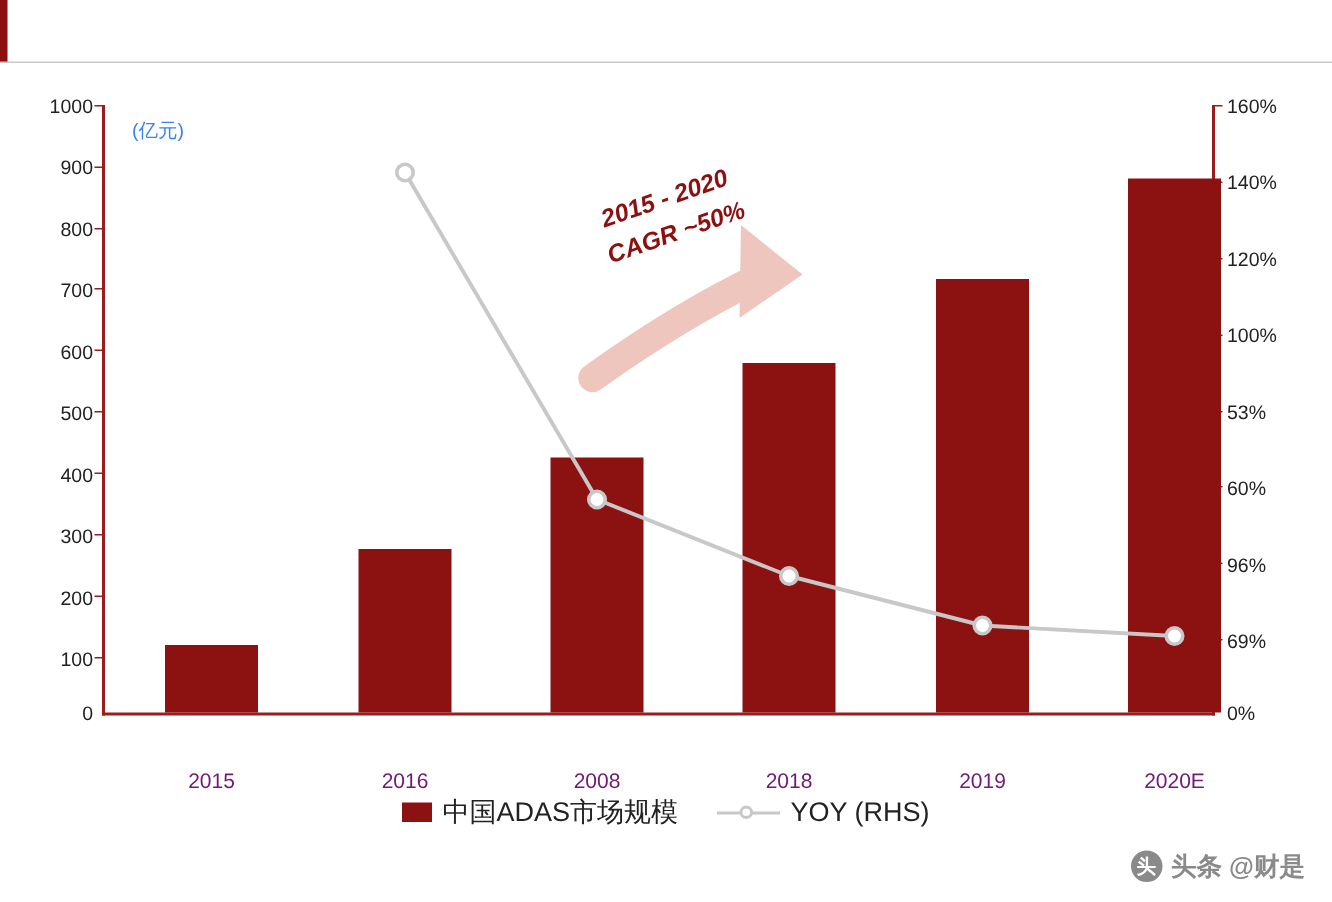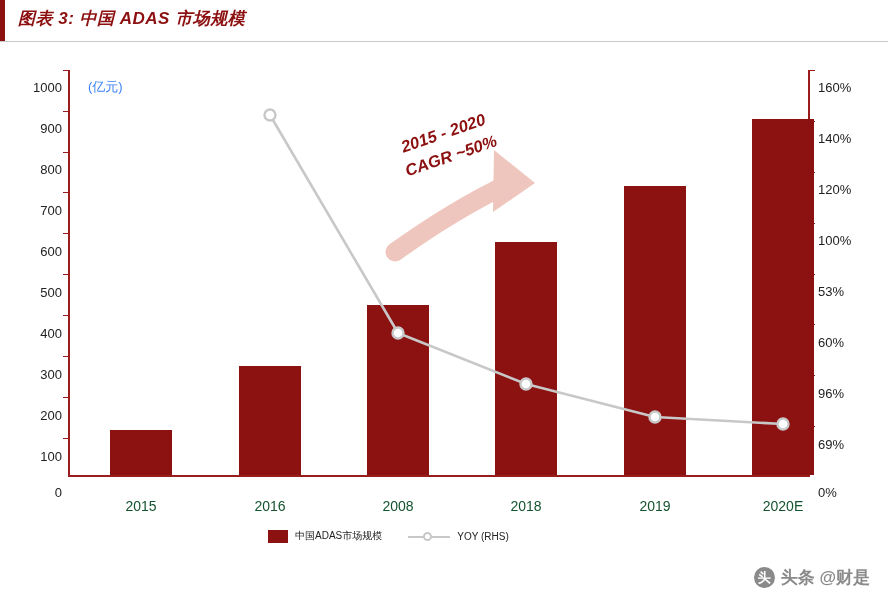--- a/index.html
+++ b/index.html
@@ -80,21 +80,20 @@
     top: 433px;
     width: 742px;
     height: 2px;
   }
 
   .tick-label {
     position: absolute;
     font-size: 13px;
     color: #222222;
     white-space: nowrap;
-    margin-top: 17px;
   }
   .tick-left {
     text-align: right;
     width: 44px;
     left: 18px;
   }
   .tick-right {
     text-align: right;
     left: 818px;
   }
@@ -115,23 +114,23 @@
 
   
   .bar {
     position: absolute;
     background: #8c1111;
   }
 
   
   .cat-label {
     position: absolute;
-    top: 456px;
+    top: 470px;
     font-size: 14px;
-    color: #14532d;
+    color: #701a75;
     text-align: center;
     width: 90px;
   }
 
   
   #line-svg {
     position: absolute;
     left: 0;
     top: 0;
     width: 888px;
@@ -160,21 +159,21 @@
     left: 268px;
     top: 487px;
     display: flex;
     align-items: center;
     gap: 26px;
   }
   .legend-item {
     display: flex;
     align-items: center;
     gap: 7px;
-    font-size: 10px;
+    font-size: 18px;
     color: #222222;
   }
   .legend-swatch-bar {
     width: 20px;
     height: 13px;
     background: #8c1111;
   }
   .legend-swatch-line {
     position: relative;
     width: 42px;
@@ -222,21 +221,20 @@
     line-height: 21px;
     text-align: center;
     font-weight: bold;
   }
 </style>
 </head>
 <body>
 
 <div id="title-bar">
   <div id="title-accent"></div>
-  <div id="title-text">图表 3:  中国 ADAS 市场规模</div>
   <div id="title-rule"></div>
 </div>
 
 <div id="chart-area">
 
   <div class="axis-line" id="y-axis-left"></div>
   <div class="axis-line" id="y-axis-right"></div>
   <div class="axis-line" id="x-axis"></div>
 
   <div id="unit-label">(亿元)</div>

